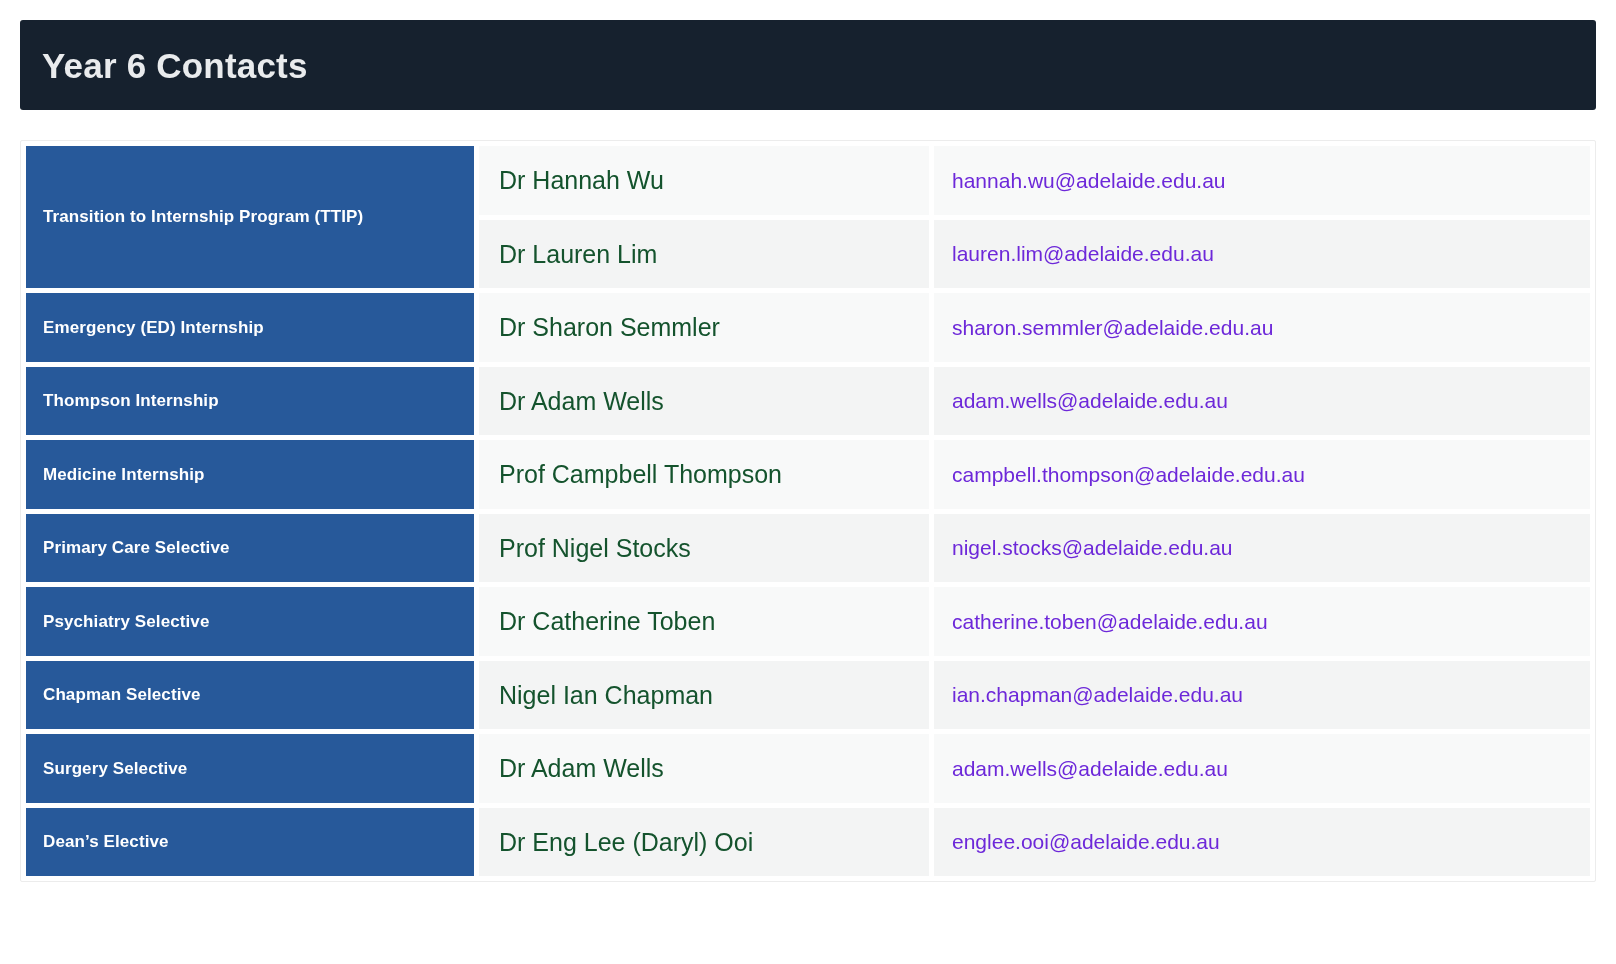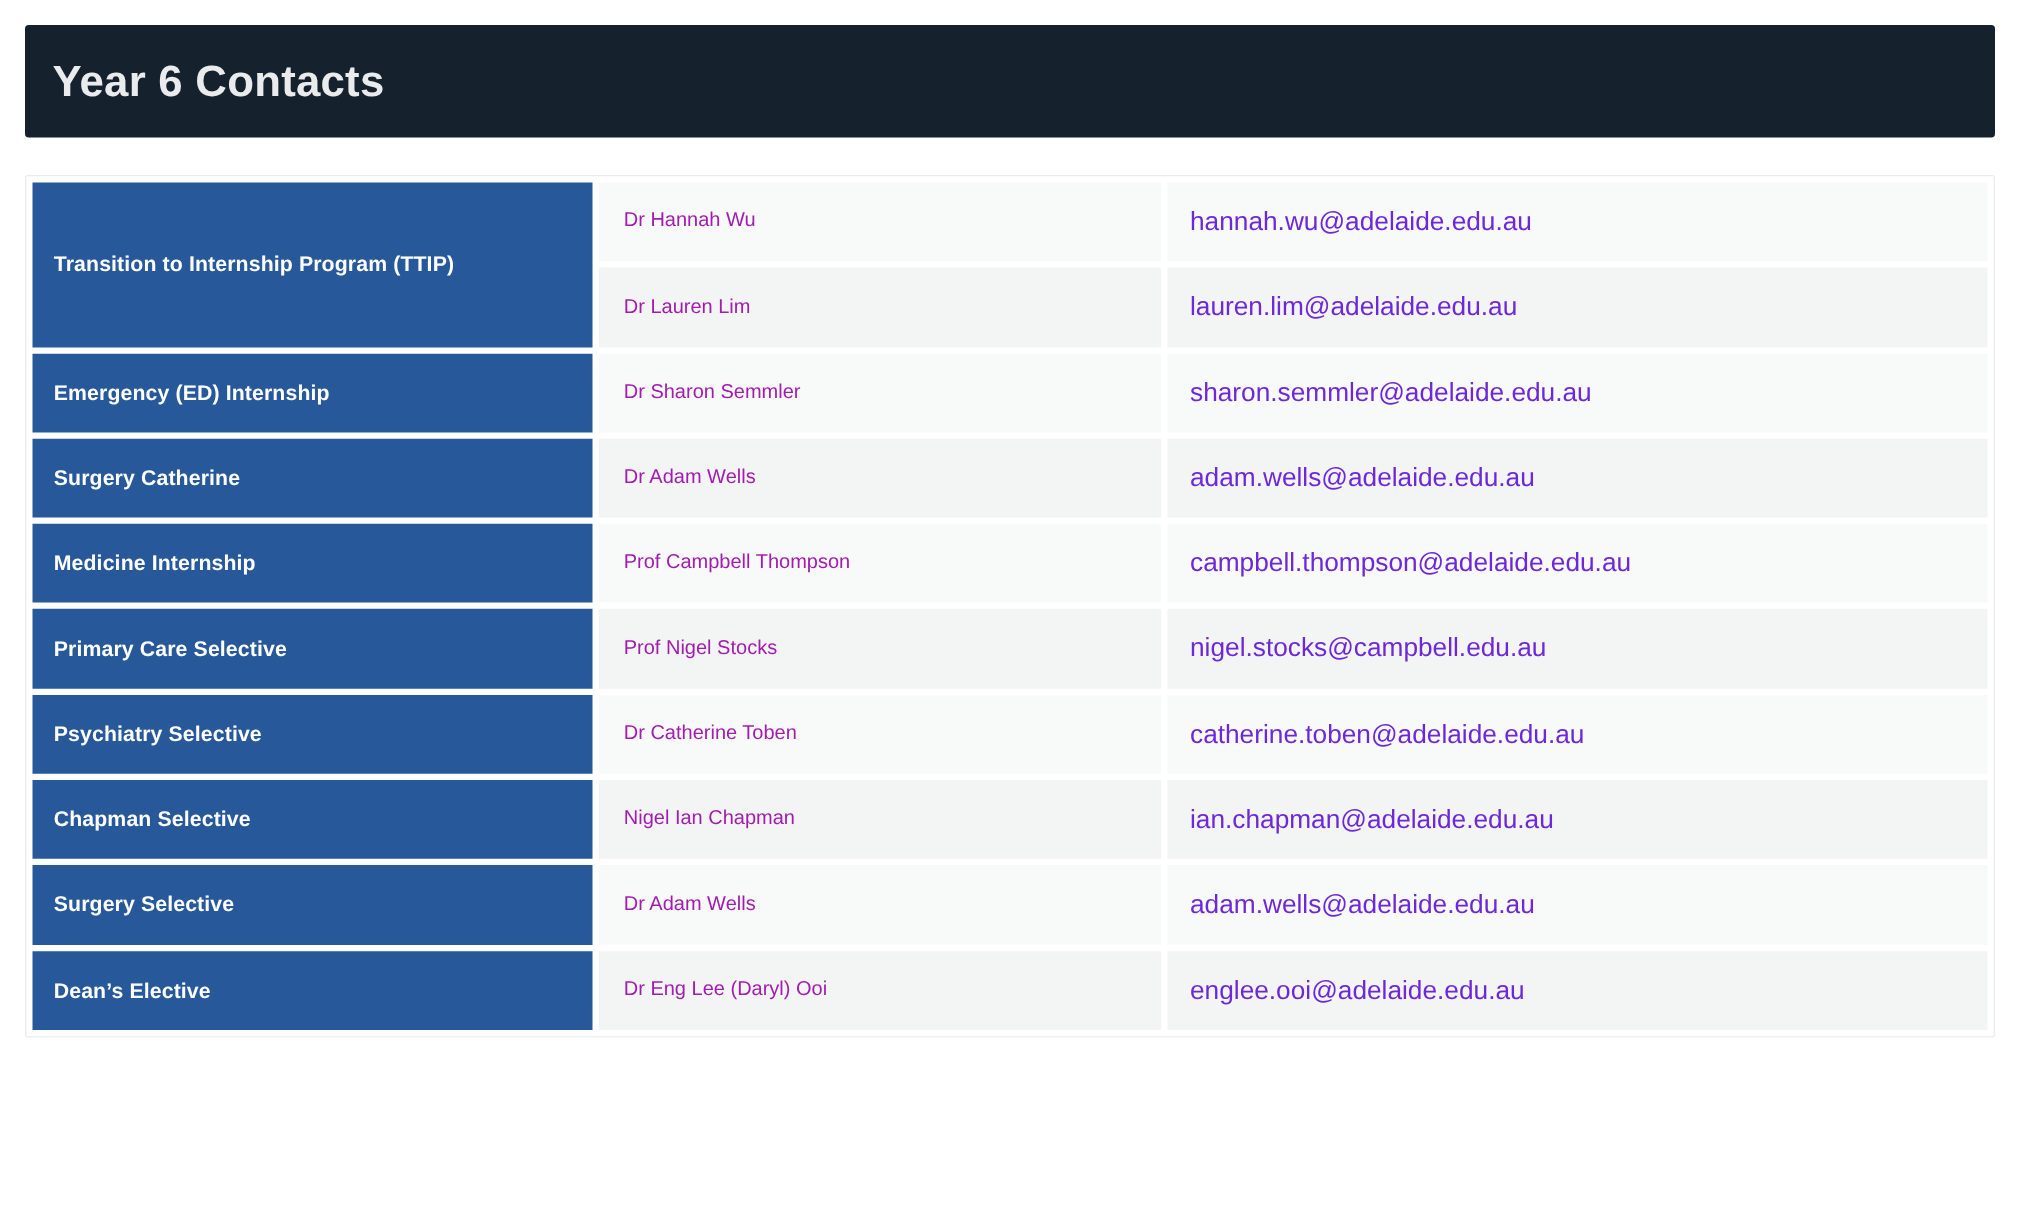--- a/index.html
+++ b/index.html
@@ -72,22 +72,22 @@
     font-size: 17px;
     font-weight: bold;
     padding: 18px 17px;
     letter-spacing: 0.1px;
     line-height: 1.25;
   }
 
   
   td.person {
     width: 450px;
-    font-size: 16px;
-    color: #a21caf;
+    font-size: 25px;
+    color: #14532d;
     padding: 18px 20px;
     line-height: 1.3;
   }
 
   
   td.email {
     font-size: 21px;
     color: #6d28d9;
     padding: 18px 18px;
     line-height: 1.3;
@@ -120,33 +120,33 @@
           <tr class="even">
             <td class="person">Dr Lauren Lim</td>
             <td class="email">lauren.lim@adelaide.edu.au</td>
           </tr>
           <tr class="odd">
             <td class="program">Emergency (ED) Internship</td>
             <td class="person">Dr Sharon Semmler</td>
             <td class="email">sharon.semmler@adelaide.edu.au</td>
           </tr>
           <tr class="even">
-            <td class="program">Surgery Catherine</td>
+            <td class="program">Thompson Internship</td>
             <td class="person">Dr Adam Wells</td>
             <td class="email">adam.wells@adelaide.edu.au</td>
           </tr>
           <tr class="odd">
             <td class="program">Medicine Internship</td>
             <td class="person">Prof Campbell Thompson</td>
             <td class="email">campbell.thompson@adelaide.edu.au</td>
           </tr>
           <tr class="even">
             <td class="program">Primary Care Selective</td>
             <td class="person">Prof Nigel Stocks</td>
-            <td class="email">nigel.stocks@campbell.edu.au</td>
+            <td class="email">nigel.stocks@adelaide.edu.au</td>
           </tr>
           <tr class="odd">
             <td class="program">Psychiatry Selective</td>
             <td class="person">Dr Catherine Toben</td>
             <td class="email">catherine.toben@adelaide.edu.au</td>
           </tr>
           <tr class="even">
             <td class="program">Chapman Selective</td>
             <td class="person">Nigel Ian Chapman</td>
             <td class="email">ian.chapman@adelaide.edu.au</td>

